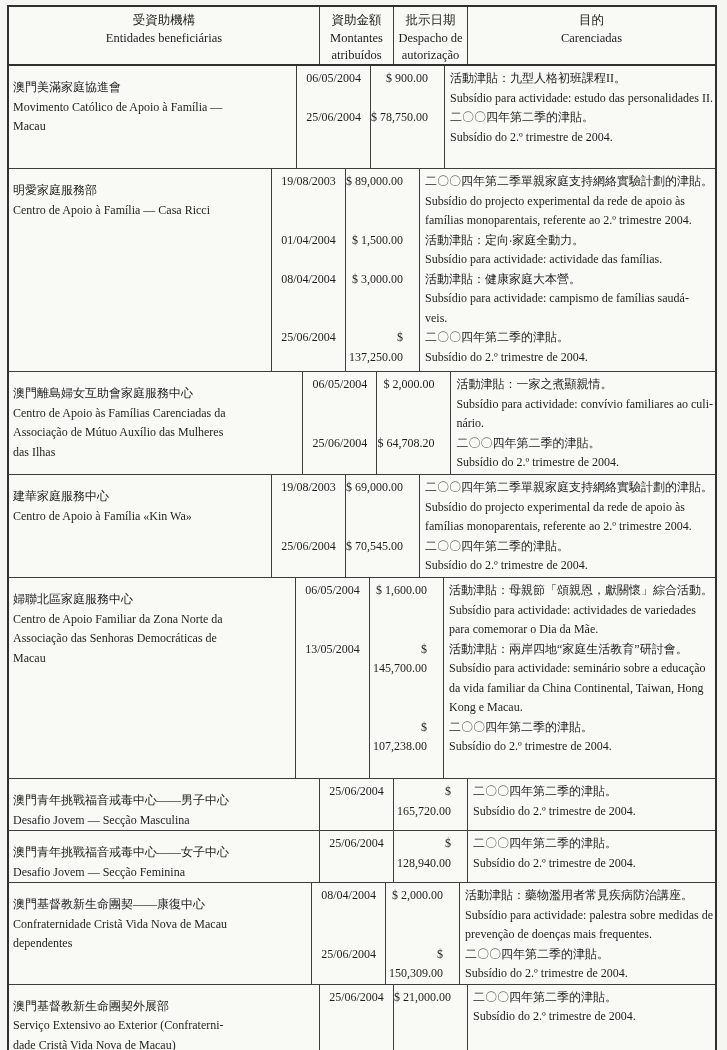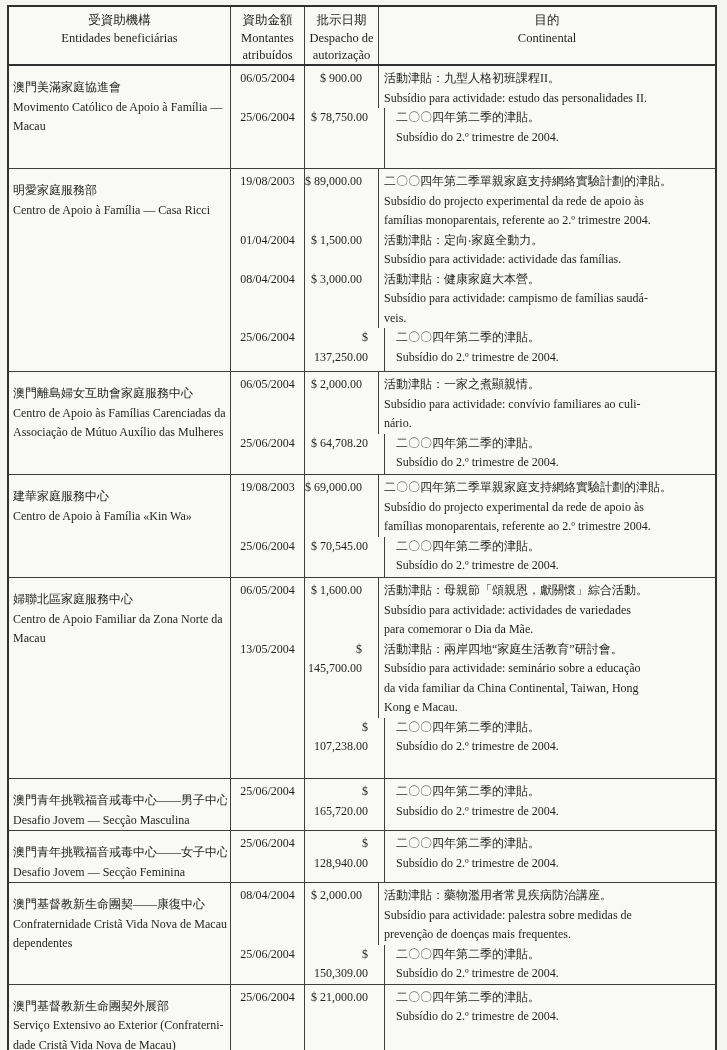--- a/index.html
+++ b/index.html
@@ -26,24 +26,24 @@
   .thead .cell{
     padding:5px 2px 0 2px;text-align:center;
     font-size:12.5px;line-height:17.5px;white-space:nowrap;
   }
   
   .tbody{display:block;}
   .trow{display:flex;align-items:stretch;}
   .trow + .trow{border-top:1px solid var(--line);justify-content:space-between;}
   .cell{box-sizing:border-box;font-size:12px;line-height:19.5px;}
   .tline{white-space:nowrap;overflow:hidden;}
-  .entity{width:222px;border-right:1px solid var(--line);padding-left:4px;padding-right:3px;}
+  .entity{width:311px;border-right:1px solid var(--line);padding-left:4px;padding-right:3px;}
   .entries{flex:1 1 auto;display:flex;flex-direction:column;}
   .entry{display:flex;align-items:stretch;}
-  .entry:last-child{flex:1 0 auto;gap:6px;}
+  .entry:last-child{flex:1 0 auto;}
   .date{width:74px;border-right:1px solid var(--line);text-align:center;}
   .amount{width:74px;border-right:1px solid var(--line);text-align:right;padding-right:16px;}
   .purpose{flex:1 1 auto;padding-left:5px;padding-right:2px;font-family:Liberation Serif, serif;}
   
   .tbody .entity{padding-top:12px;}
   .tbody .entry:first-child > .cell{padding-top:3px;}
   
   .r1{min-height:102px}
   .r2{min-height:202px}
   .r3{min-height:102px}
@@ -68,21 +68,21 @@
       <div class="hline">Montantes</div>
       <div class="hline">atribuídos</div>
     </div>
     <div class="cell date">
       <div class="hline">批示日期</div>
       <div class="hline">Despacho de</div>
       <div class="hline">autorização</div>
     </div>
     <div class="cell purpose">
       <div class="hline">目的</div>
-      <div class="hline">Continental</div>
+      <div class="hline">Carenciadas</div>
     </div>
   </div>
   <div class="tbody">
       <div class="trow r1">
         <div class="cell entity">
           <div class="tline">澳門美滿家庭協進會</div>
           <div class="tline">Movimento Católico de Apoio à Família —</div>
           <div class="tline">Macau</div>
         </div>
         <div class="entries">
@@ -144,20 +144,21 @@
               <div class="tline">Subsídio do 2.º trimestre de 2004.</div>
             </div>
           </div>
         </div>
       </div>
       <div class="trow r3">
         <div class="cell entity">
           <div class="tline">澳門離島婦女互助會家庭服務中心</div>
           <div class="tline">Centro de Apoio às Famílias Carenciadas da</div>
           <div class="tline">Associação de Mútuo Auxílio das Mulheres</div>
+          <div class="tline">das Ilhas</div>
         </div>
         <div class="entries">
           <div class="entry">
             <div class="cell date">06/05/2004</div>
             <div class="cell amount">$ 2,000.00</div>
             <div class="cell purpose">
               <div class="tline">活動津貼：一家之煮顯親情。</div>
               <div class="tline">Subsídio para actividade: convívio familiares ao culi-</div>
               <div class="tline">nário.</div>
             </div>
@@ -194,20 +195,21 @@
               <div class="tline">二〇〇四年第二季的津貼。</div>
               <div class="tline">Subsídio do 2.º trimestre de 2004.</div>
             </div>
           </div>
         </div>
       </div>
       <div class="trow r5">
         <div class="cell entity">
           <div class="tline">婦聯北區家庭服務中心</div>
           <div class="tline">Centro de Apoio Familiar da Zona Norte da</div>
+          <div class="tline">Associação das Senhoras Democráticas de</div>
           <div class="tline">Macau</div>
         </div>
         <div class="entries">
           <div class="entry">
             <div class="cell date">06/05/2004</div>
             <div class="cell amount">$ 1,600.00</div>
             <div class="cell purpose">
               <div class="tline">活動津貼：母親節「頌親恩，獻關懷」綜合活動。</div>
               <div class="tline">Subsídio para actividade: actividades de variedades</div>
               <div class="tline">para comemorar o Dia da Mãe.</div>

